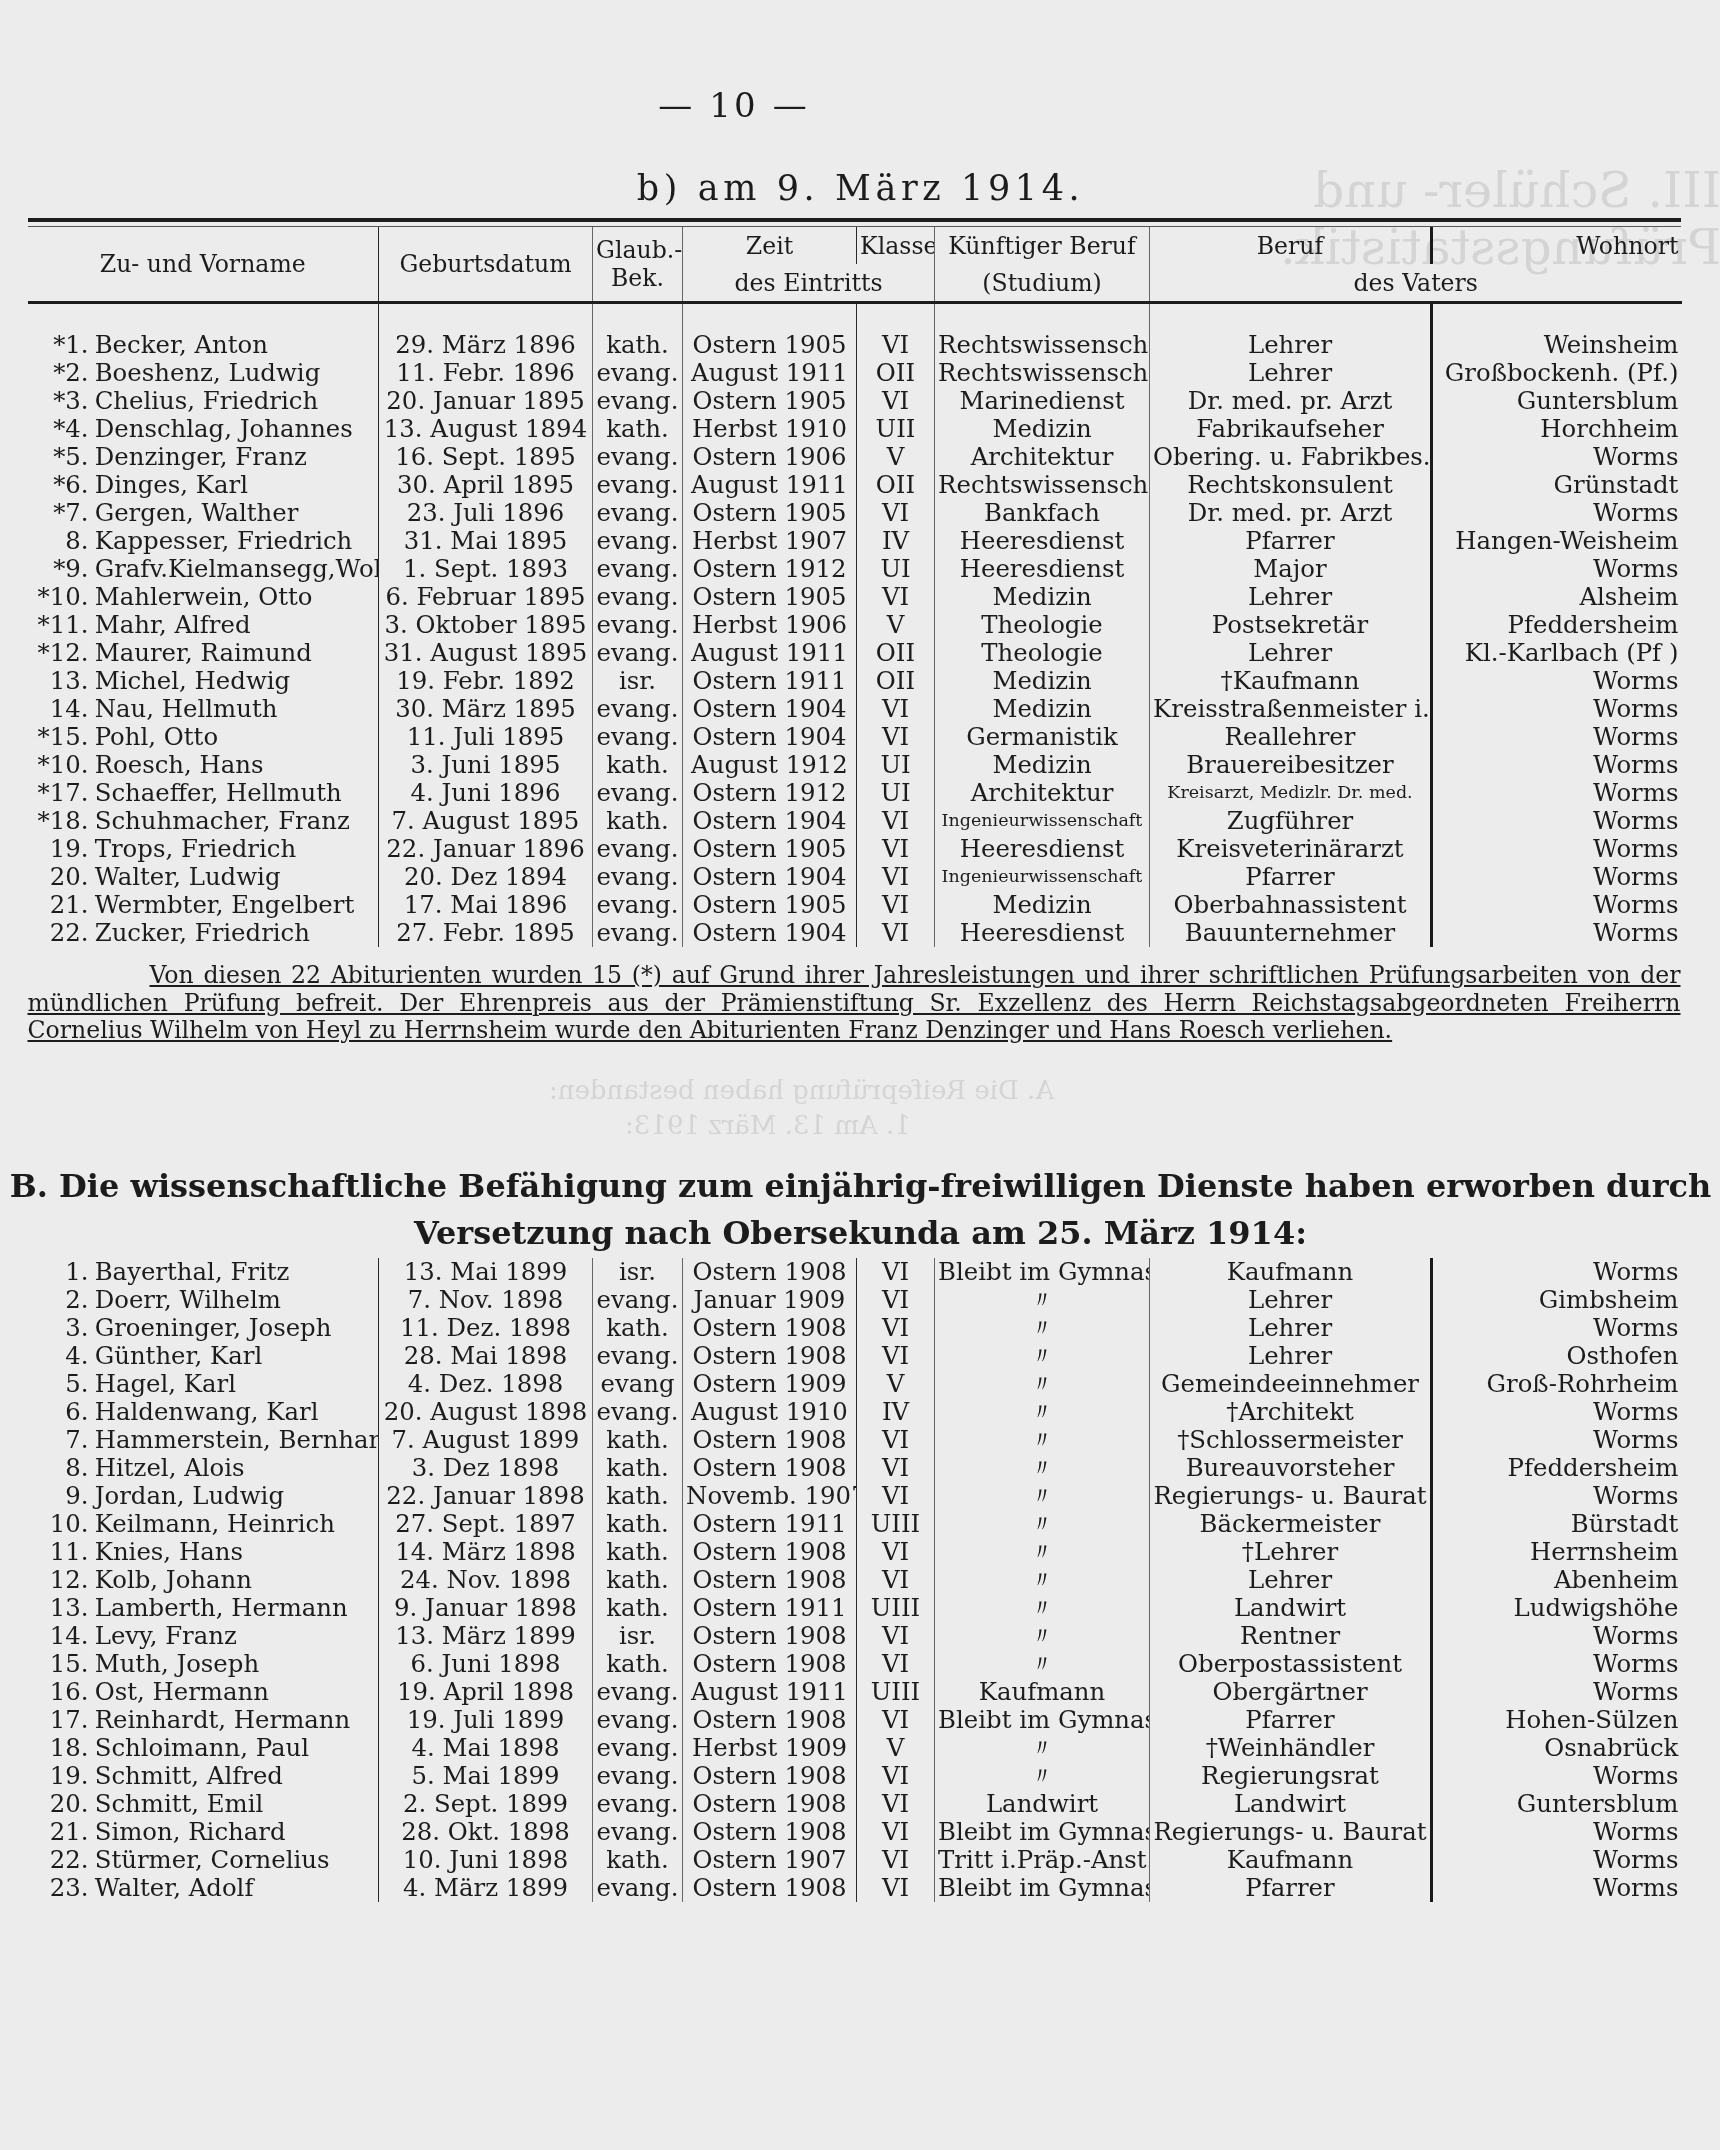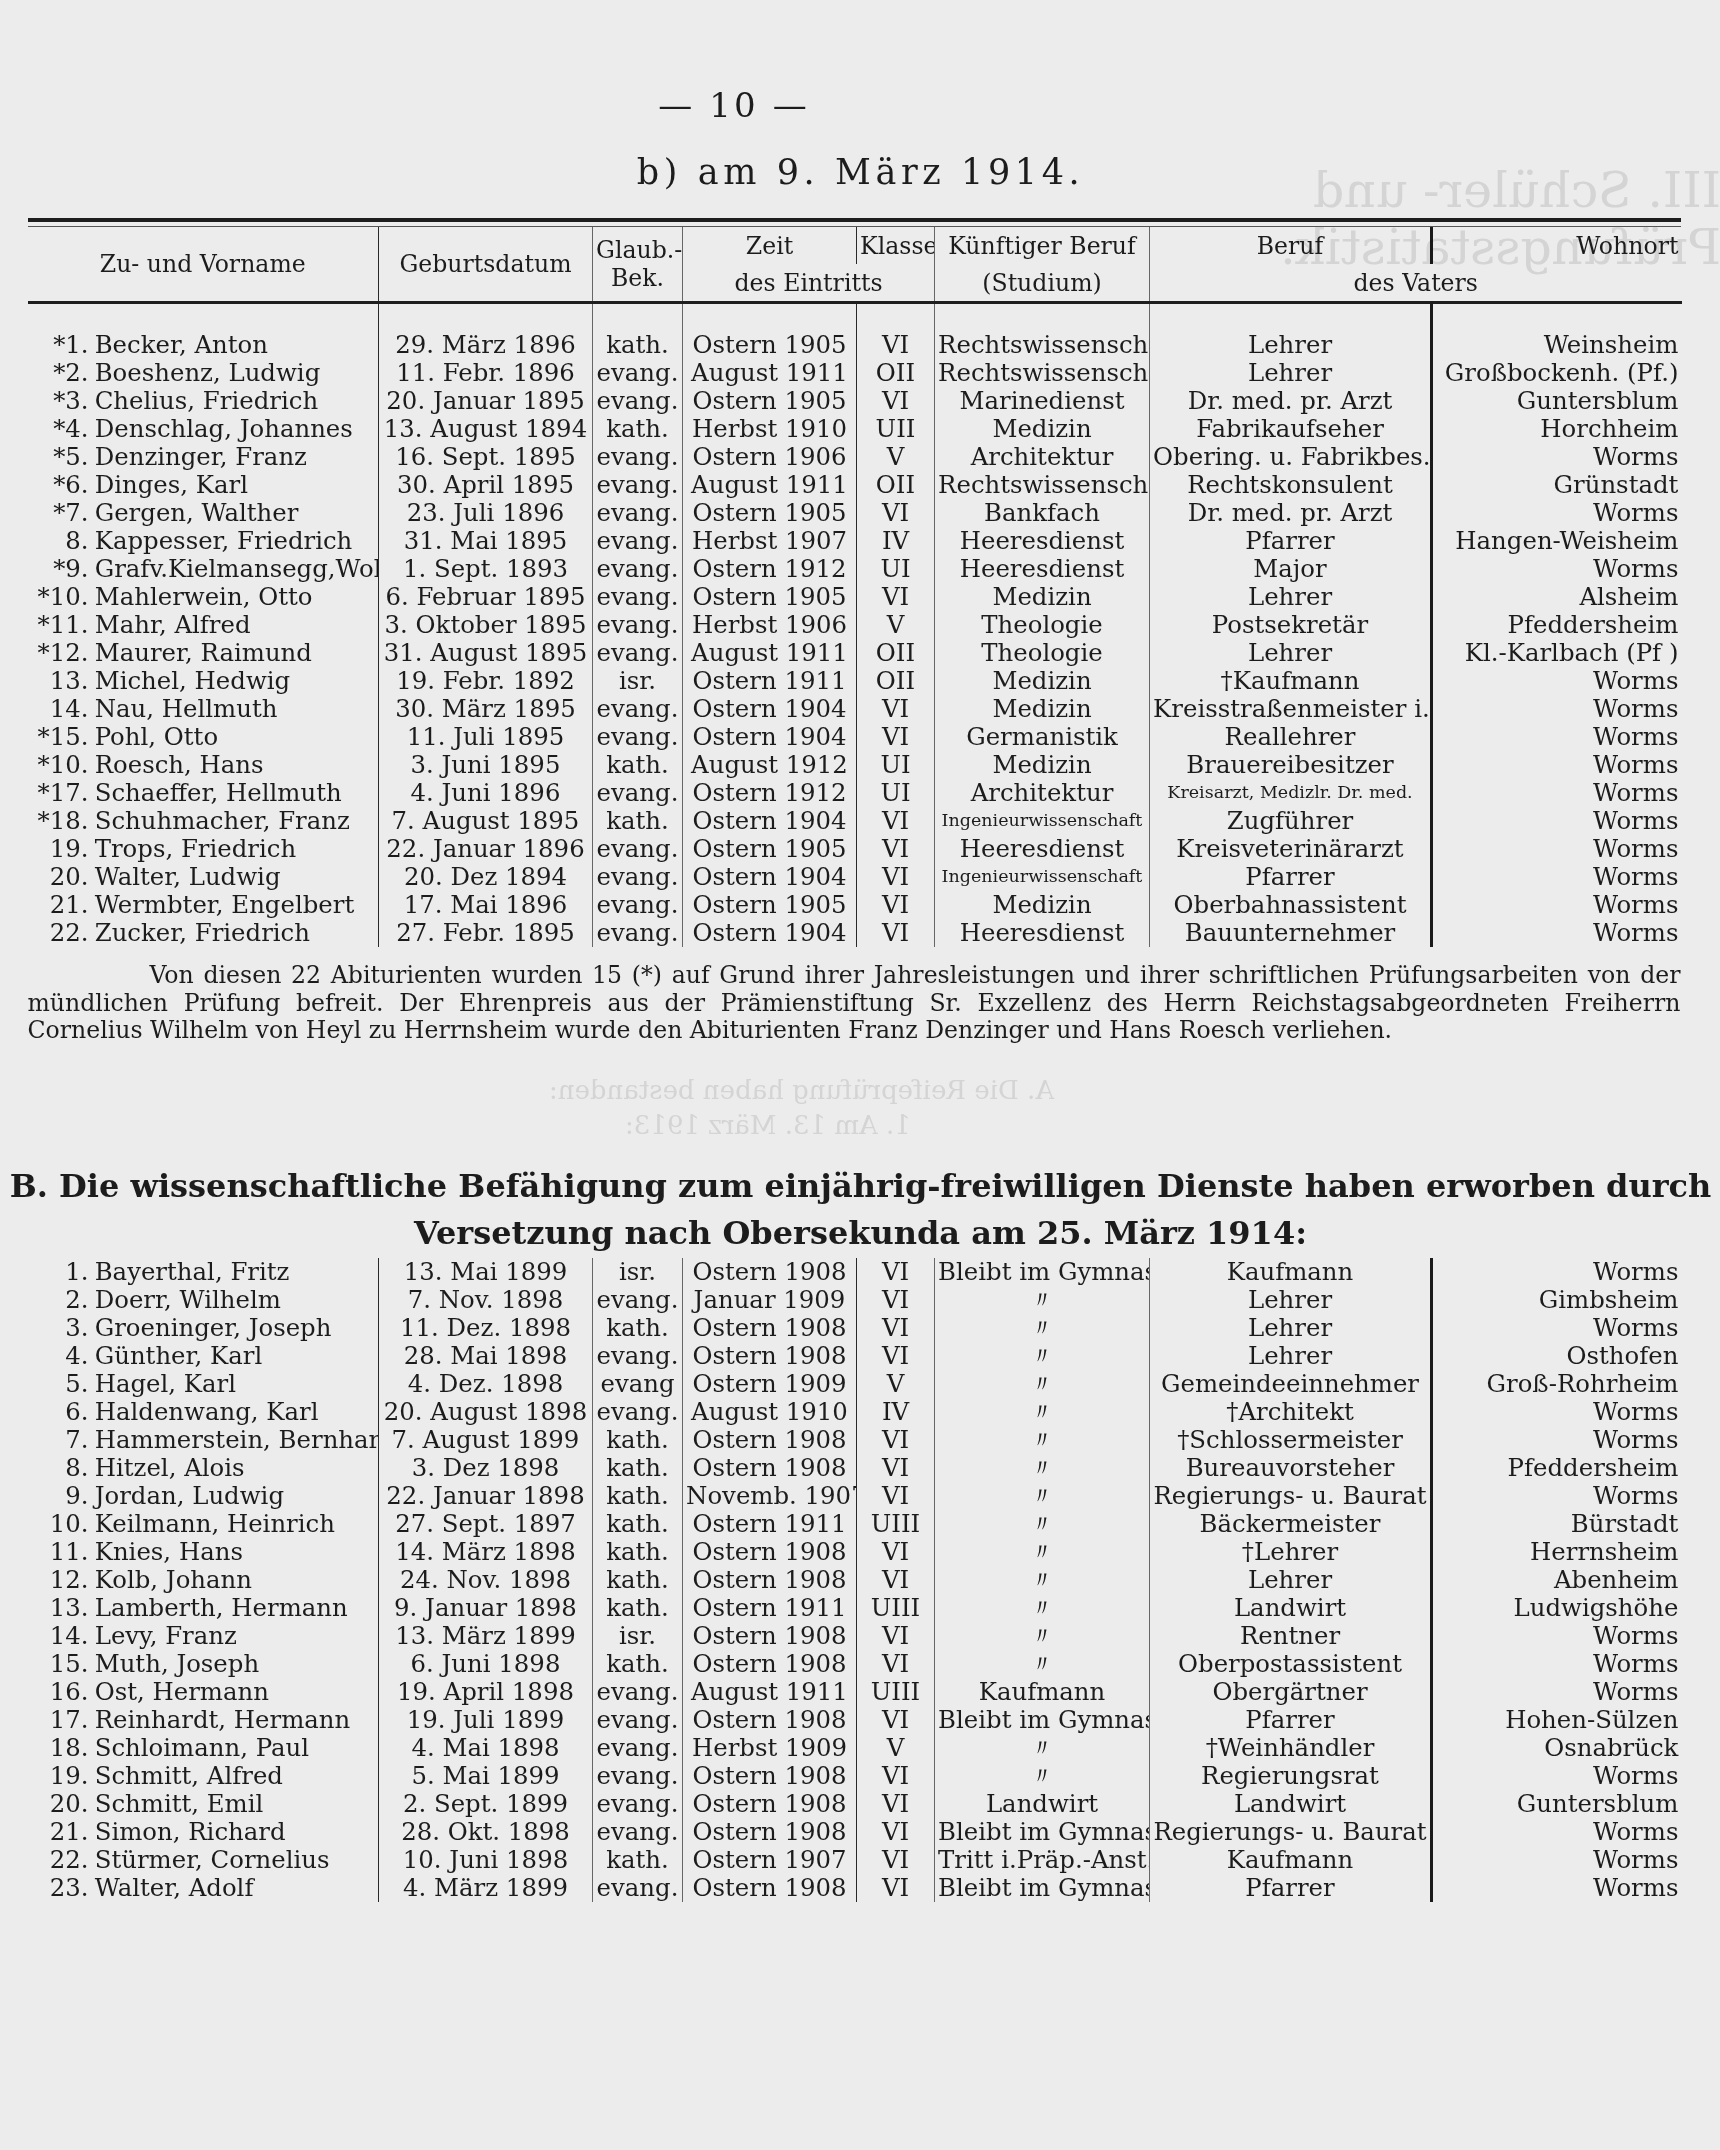--- a/index.html
+++ b/index.html
@@ -9,21 +9,21 @@
     font-family: "DejaVu Serif", "Liberation Serif", serif;
     color: #1c1c1c;
     position: relative;
     overflow: hidden;
   }
   .page-number {
     position: absolute; top: 85px; left: 0; width: 1468px;
     text-align: center; font-size: 34px; letter-spacing: 3.1px;
   }
   .section-title {
-    position: absolute; top: 152px; left: 0; width: 1721px;
+    position: absolute; top: 168px; left: 0; width: 1721px;
     text-align: center; font-size: 35px; letter-spacing: 4.6px;
   }
   .rule-top {
     position: absolute; left: 27.5px; width: 1653px;
   }
   .rule-thick { border-top: 4.6px solid #1d1d1d; }
   .rule-thin { border-top: 1.5px solid #555; }
 
   table.grid {
     position: absolute; left: 27.5px; width: 1653px;
@@ -47,21 +47,21 @@
   #table-a { top: 227px; }
   #table-a thead tr.h1 th { height: 37px; }
   #table-a thead tr.h2 th { height: 37px; }
   #table-a thead { border-bottom: 3.1px solid #1d1d1d; }
   #table-a tbody tr:first-child td { padding-top: 27px; }
 
   .note {
     position: absolute; left: 27.5px; top: 962px; width: 1653px;
     font-size: 23.6px; line-height: 27.5px; text-align: justify;
   }
-  .note p { margin: 0; text-indent: 122px; }
+  .note p { margin: 0; text-indent: 122px; text-decoration: underline; }
 
   .ghost {
     position: absolute; color: #d4d4d4; font-size: 26px;
     pointer-events: none;
   }
 
   .heading-b {
     position: absolute; top: 1163px; left: 0; width: 1721px;
     text-align: center; font-size: 32px; font-weight: bold; line-height: 47px;
   }

